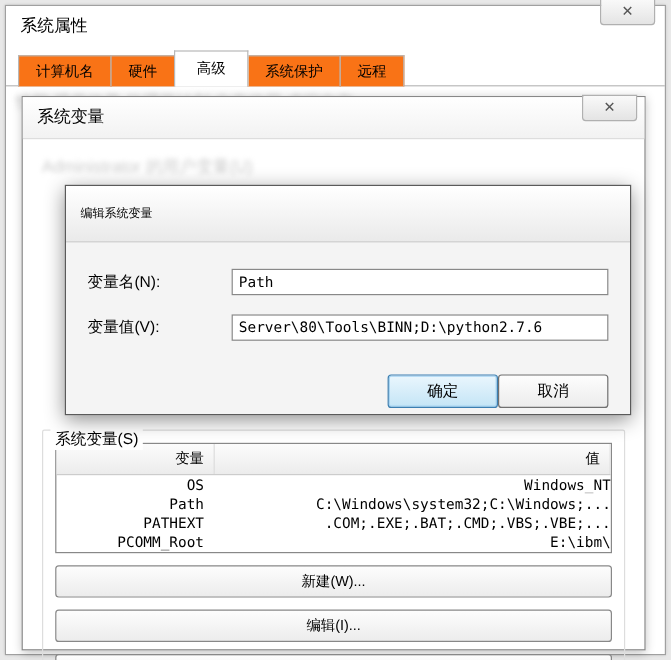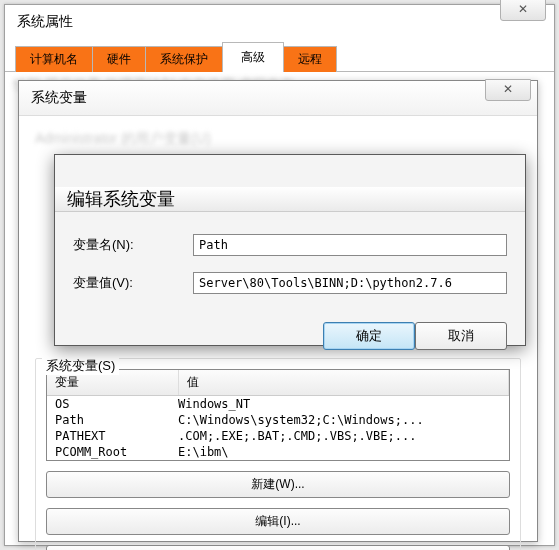--- a/index.html
+++ b/index.html
@@ -136,20 +136,21 @@
   top:-8px;
   left:6px;
   background:#fff;
   padding:0 4px;
 }
 .table-box {
   border: 1px solid #888;
   background: #fff;
   height: 90px;
   overflow: auto;
+  text-align: right;
 }
 .table-header {
   display: flex;
   background: linear-gradient(#fcfcfc,#ececec);
   border-bottom: 1px solid #ccc;
   font-size: 12px;
 }
 .table-header .th {
   padding: 4px 8px;
   border-right: 1px solid #ddd;
@@ -187,25 +188,24 @@
   position: absolute;
   left: 54px;
   top: 154px;
   width: 470px;
   height: 190px;
   background: #f4f4f4;
   border: 1px solid #5a5a5a;
   box-shadow: 0 4px 16px rgba(0,0,0,0.45);
 }
 .edit-title {
-  font-size: 18px;
-  padding: 0 12px;
+  font-size: 10px;
+  padding: 16px 12px;
   background: linear-gradient(#fff,#eaeaea);
   border-bottom: 1px solid #ccc;
-  margin-top: 32px;
 }
 .edit-body {
   padding: 22px 18px 12px 18px;
 }
 .field-row {
   display: flex;
   align-items: center;
   margin-bottom: 16px;
 }
 .field-label {
@@ -245,22 +245,22 @@
 <body>
 
 <div class="sysprop-window">
   <div class="sysprop-close">
     <span>✕</span>
   </div>
   <div class="sysprop-title">系统属性</div>
   <div class="tabbar">
     <div class="tab">计算机名</div>
     <div class="tab">硬件</div>
+    <div class="tab active">高级</div>
     <div class="tab">系统保护</div>
-    <div class="tab active">高级</div>
     <div class="tab">远程</div>
   </div>
   <div class="blur-top">性能 视觉效果 处理器计划 内存使用 虚拟内存</div>
 </div>
 
 <div class="envvar-window">
   <div class="envvar-close">
     <span>✕</span>
   </div>
   <div class="envvar-title">系统变量</div>

